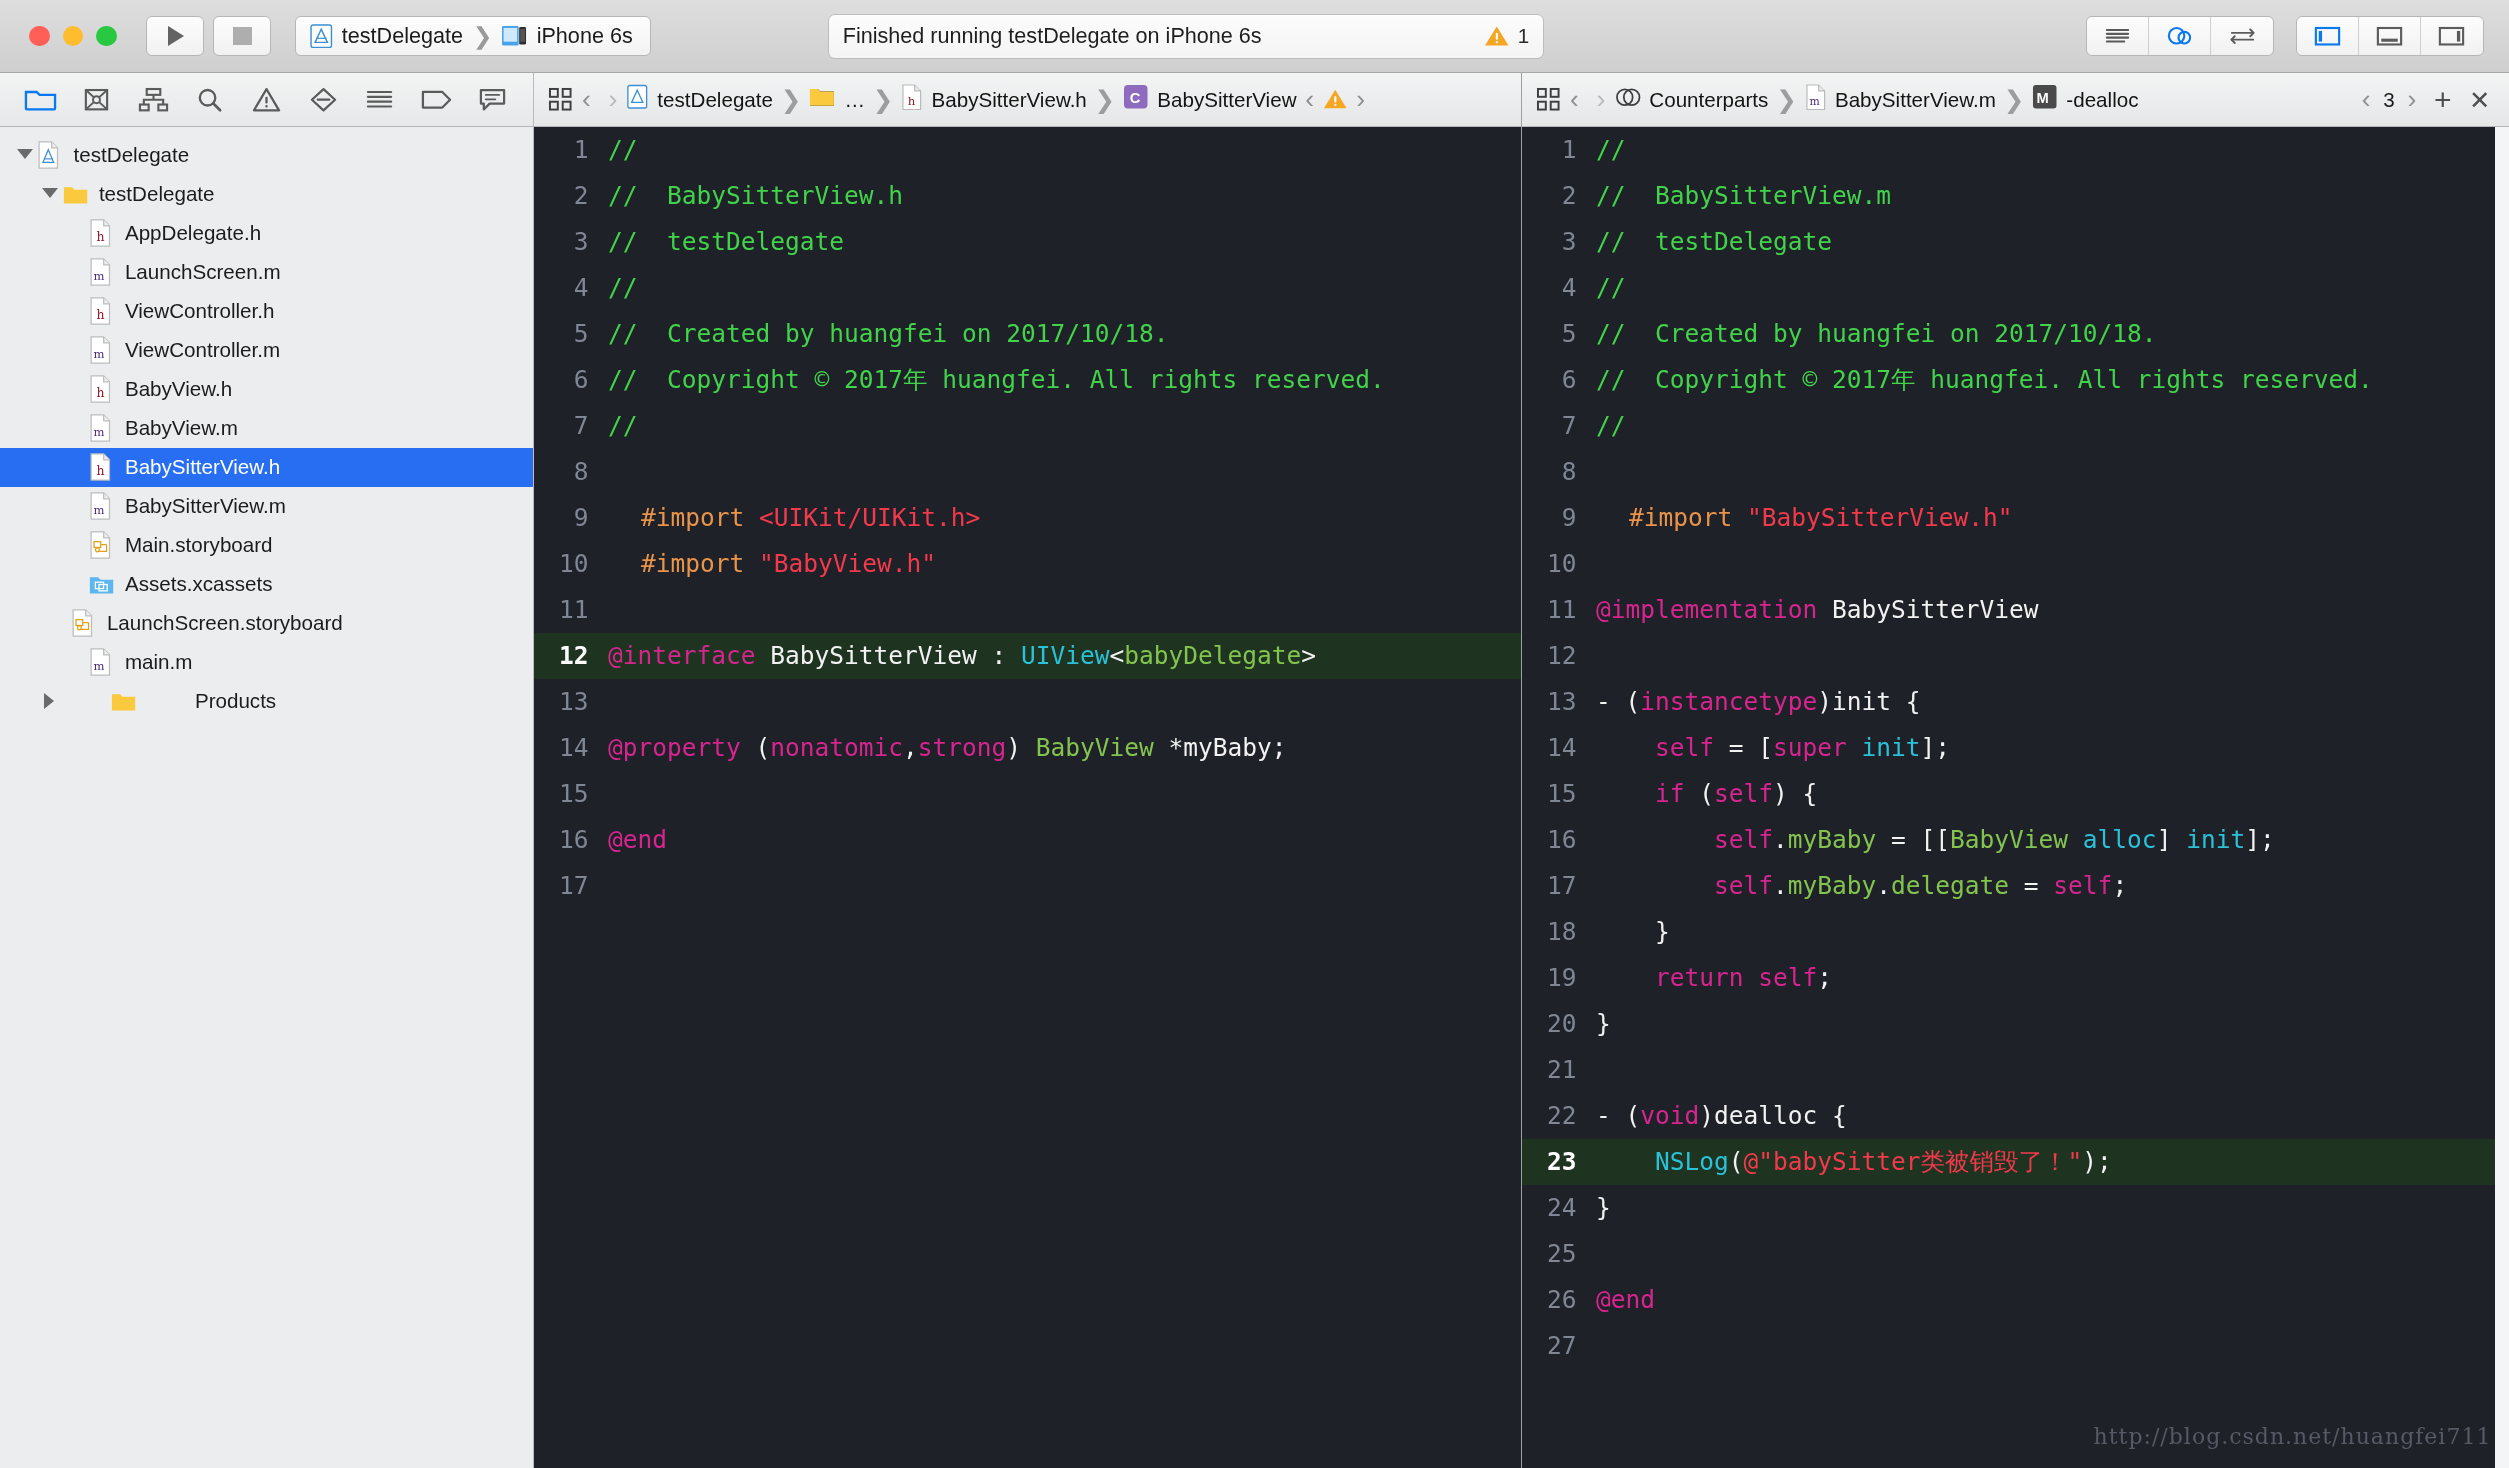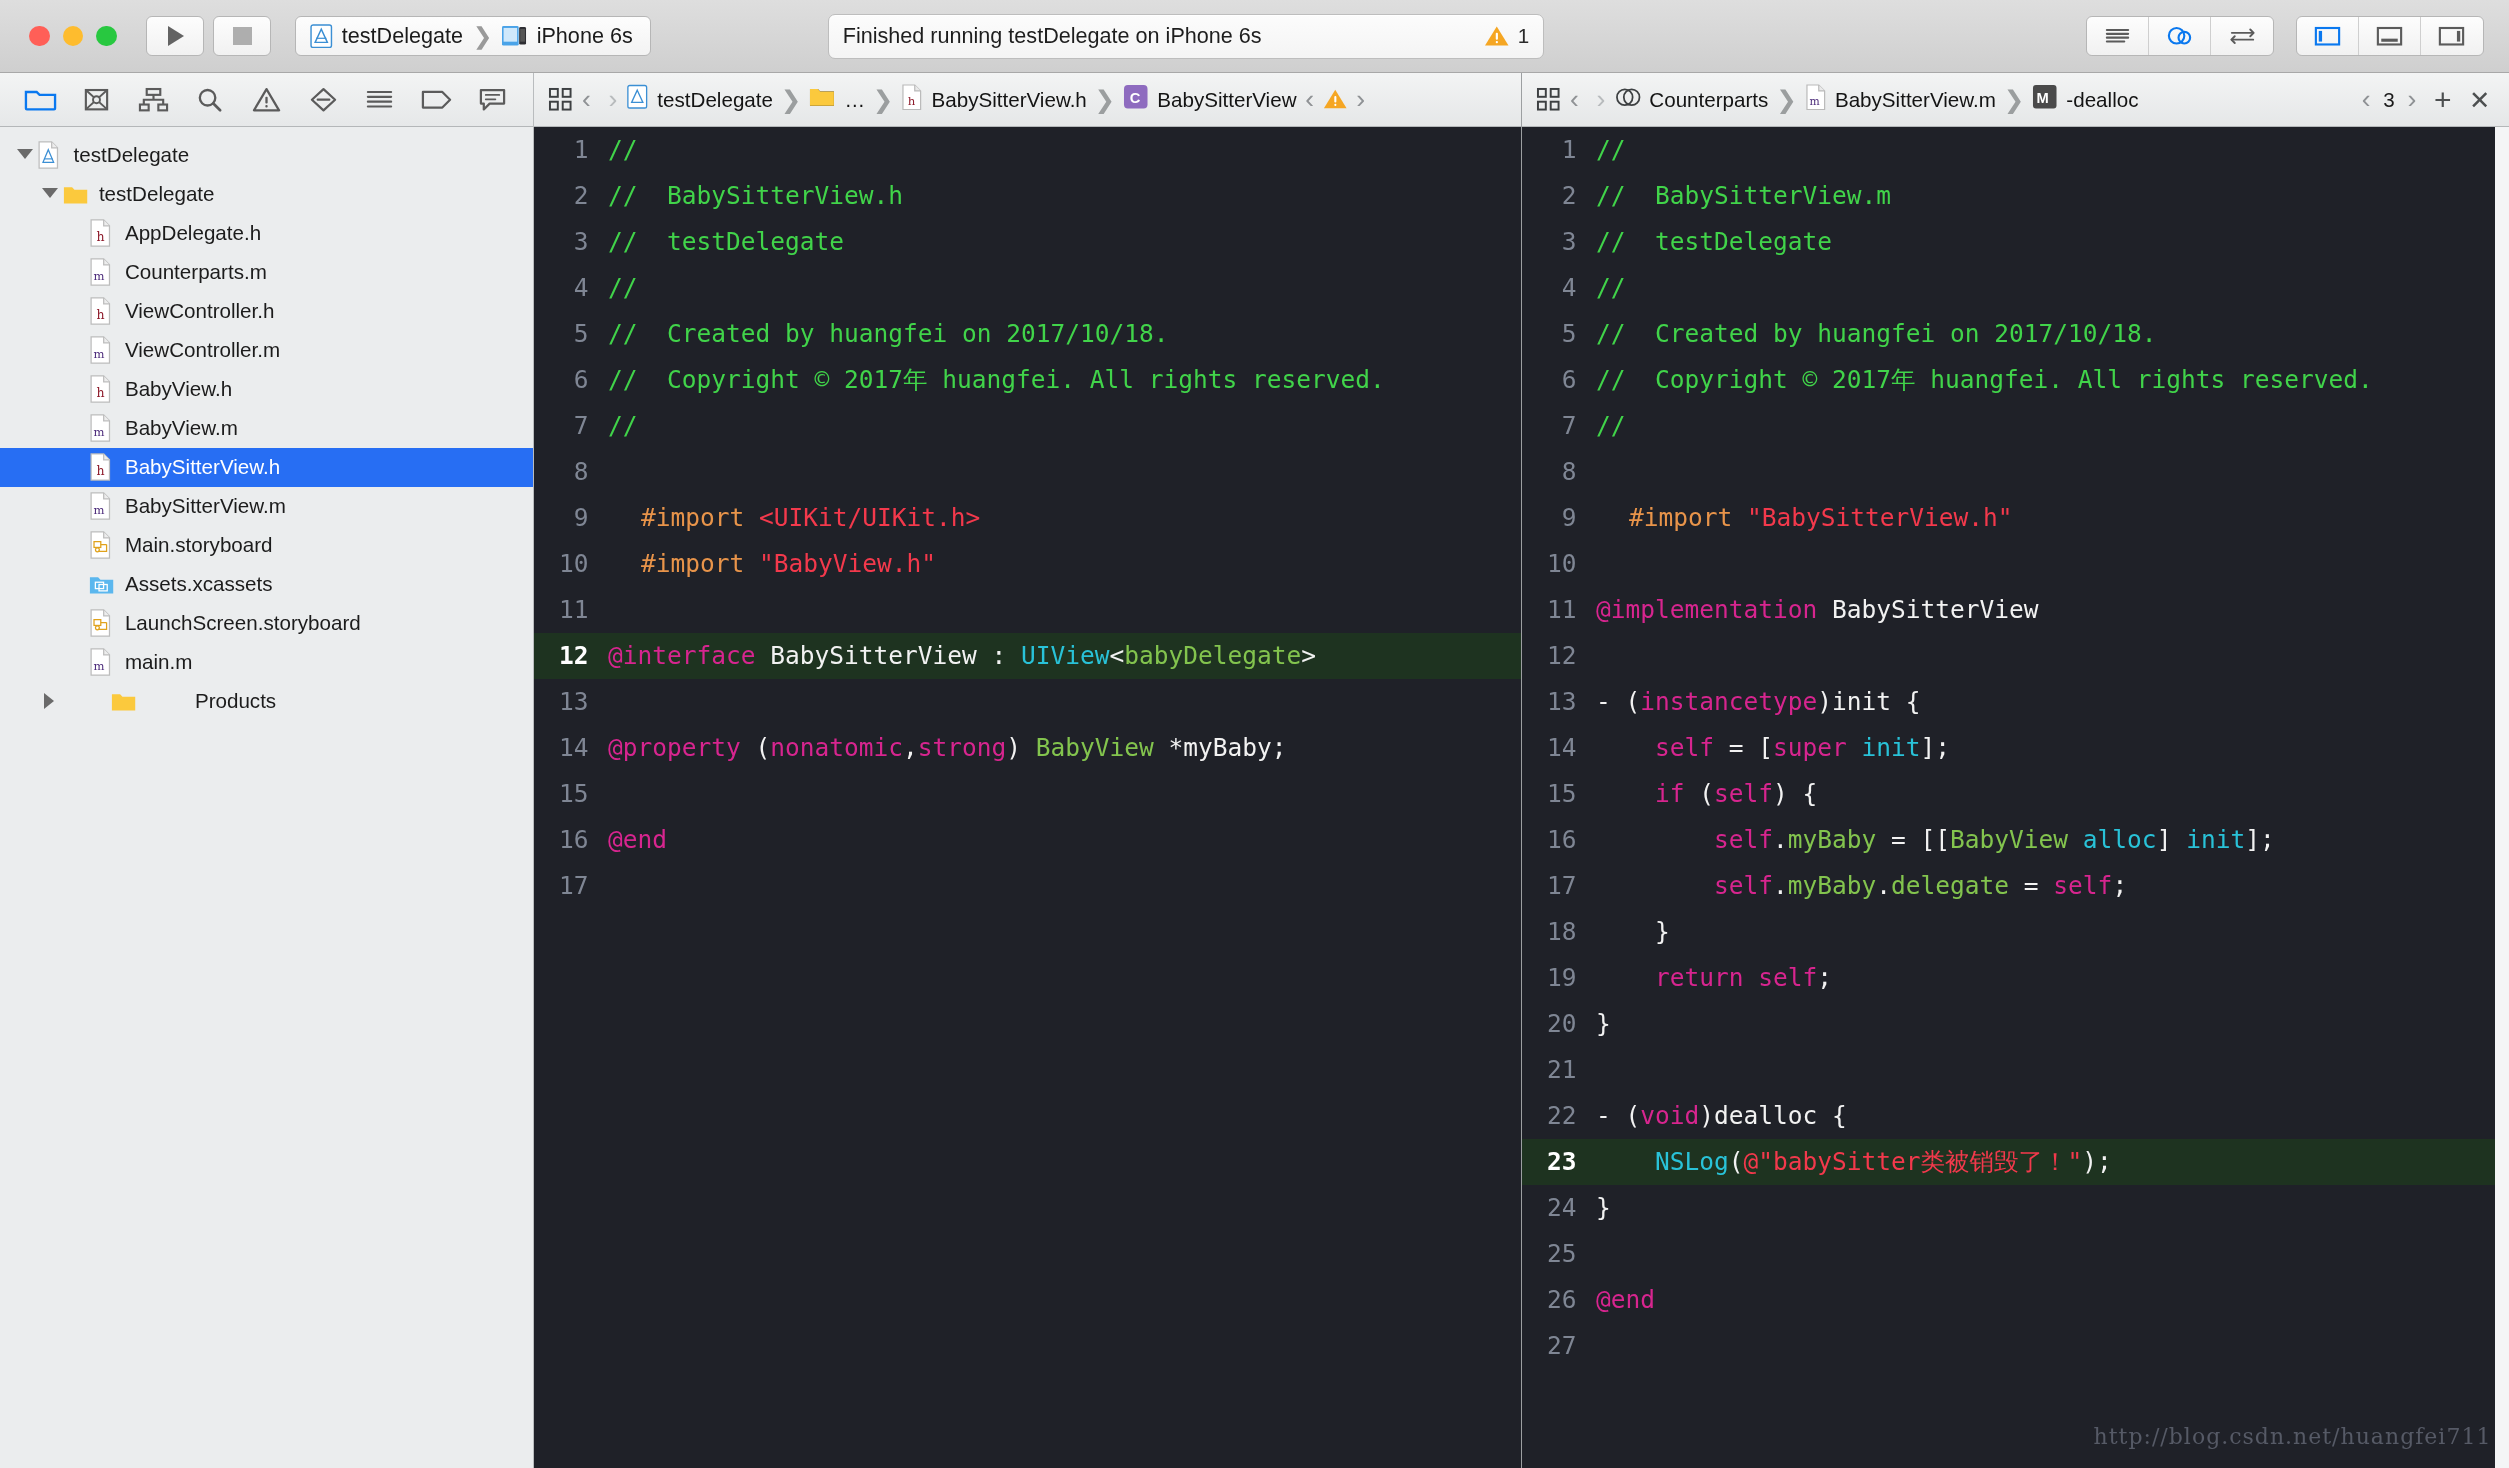--- a/index.html
+++ b/index.html
@@ -391,21 +391,21 @@
               </svg></span>
             <span class="rlabel">AppDelegate.h</span>
           </div>
           <div class="row" style="padding-left: 65px;">
             <span class="tw none"></span>
             <span class="ficon"><svg width="25.5" height="29" viewBox="0 0 26 30" style="font-size:21px">
                 <path d="M2 1 h13 l6 6 v21 H2 Z" fill="#fff" stroke="#bdbdbd" stroke-width="1.3"></path>
                 <path d="M15 1 v6 h6" fill="#ededed" stroke="#bdbdbd" stroke-width="1.3"></path>
                 <text x="4.5" y="23" font-family="DejaVu Serif, serif" font-size="12" fill="#4b2a7a">m</text>
               </svg></span>
-            <span class="rlabel">Counterparts.m</span>
+            <span class="rlabel">LaunchScreen.m</span>
           </div>
           <div class="row" style="padding-left: 65px;">
             <span class="tw none"></span>
             <span class="ficon"><svg width="25.5" height="29" viewBox="0 0 26 30" style="font-size:21px">
                 <path d="M2 1 h13 l6 6 v21 H2 Z" fill="#fff" stroke="#bdbdbd" stroke-width="1.3"></path>
                 <path d="M15 1 v6 h6" fill="#ededed" stroke="#bdbdbd" stroke-width="1.3"></path>
                 <text x="7.5" y="23" font-family="DejaVu Serif, serif" font-size="13" fill="#8e1c2c">h</text>
               </svg></span>
             <span class="rlabel">ViewController.h</span>
           </div>
@@ -469,21 +469,21 @@
           </div>
           <div class="row" style="padding-left: 65px;">
             <span class="tw none"></span>
             <span class="ficon"><svg width="25.5" height="29" viewBox="0 0 28 30">
                 <path d="M1 7 h9 l2.6 2.8 h14 V25 H1 Z" fill="#5bb7ee"></path>
                 <rect x="7" y="12.5" width="9" height="7" fill="none" stroke="#fff" stroke-width="1.4"></rect>
                 <rect x="11" y="15" width="9" height="7" fill="none" stroke="#fff" stroke-width="1.4"></rect>
               </svg></span>
             <span class="rlabel">Assets.xcassets</span>
           </div>
-          <div class="row" style="padding-left: 65px; text-align: right;">
+          <div class="row" style="padding-left: 47px; text-align: right;">
             <span class="tw none"></span>
             <span class="ficon"><svg width="25.5" height="29" viewBox="0 0 26 30">
                 <path d="M2 1 h13 l6 6 v21 H2 Z" fill="#fff" stroke="#bdbdbd" stroke-width="1.3"></path>
                 <path d="M15 1 v6 h6" fill="#ededed" stroke="#bdbdbd" stroke-width="1.3"></path>
                 <g fill="none" stroke="#e0a21c" stroke-width="1.3">
                   <rect x="5" y="11" width="7" height="6"></rect>
                   <circle cx="8.5" cy="19.5" r="2"></circle>
                   <path d="M12 14 h6 M18 14 v7 h-9"></path>
                 </g>
               </svg></span>

